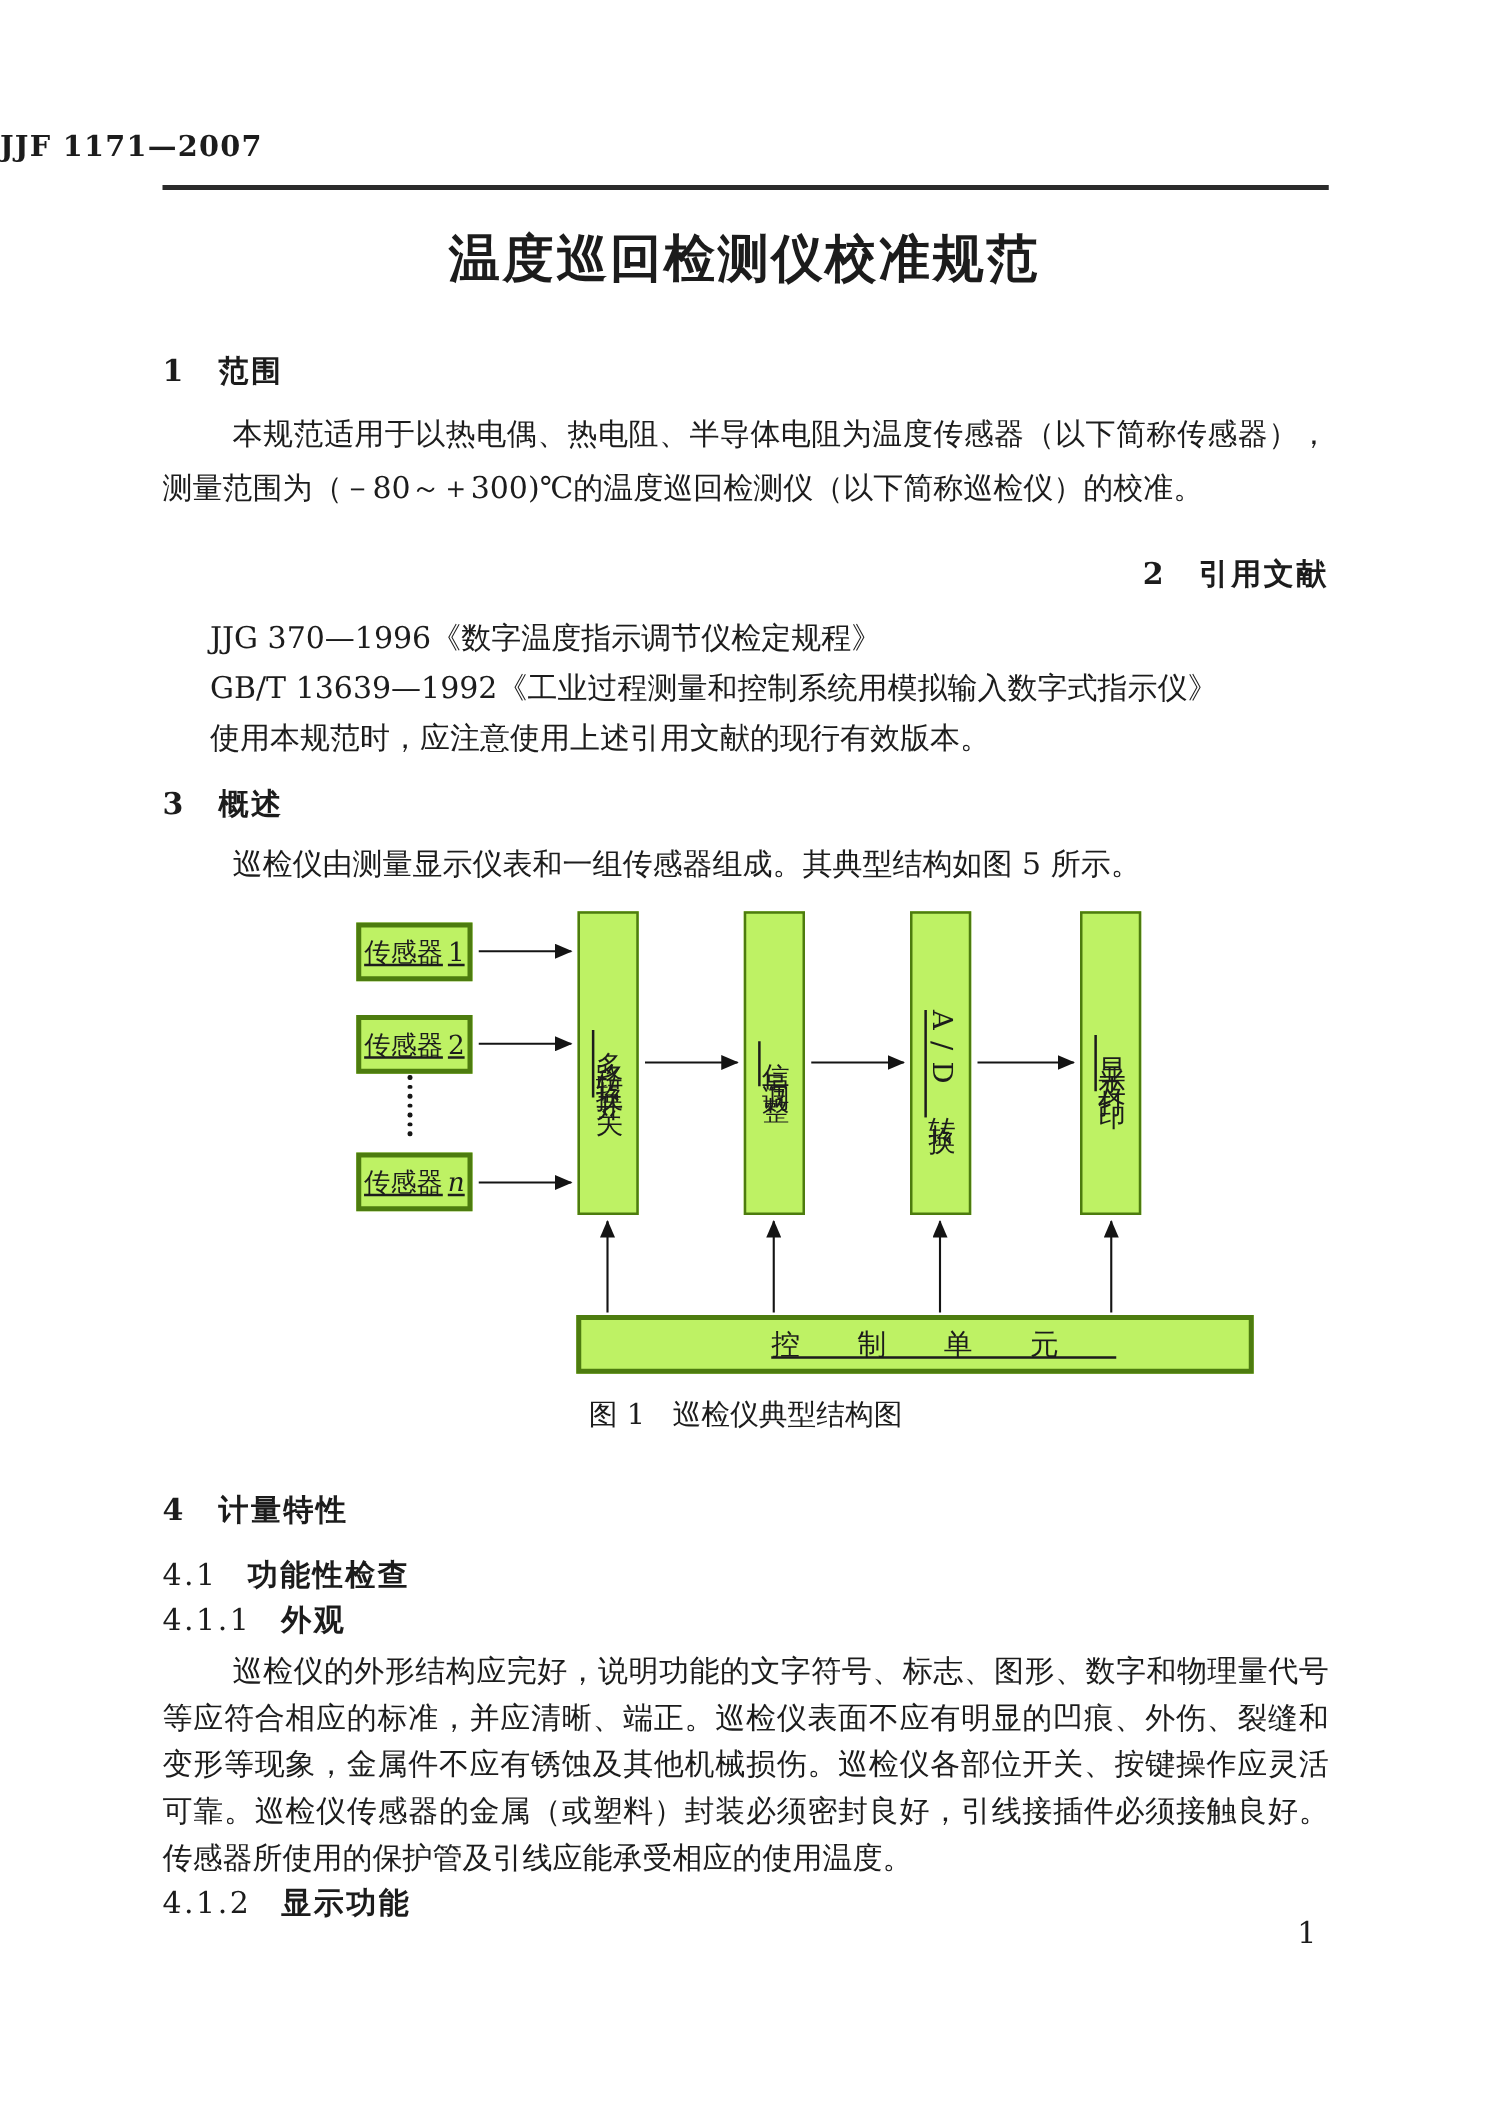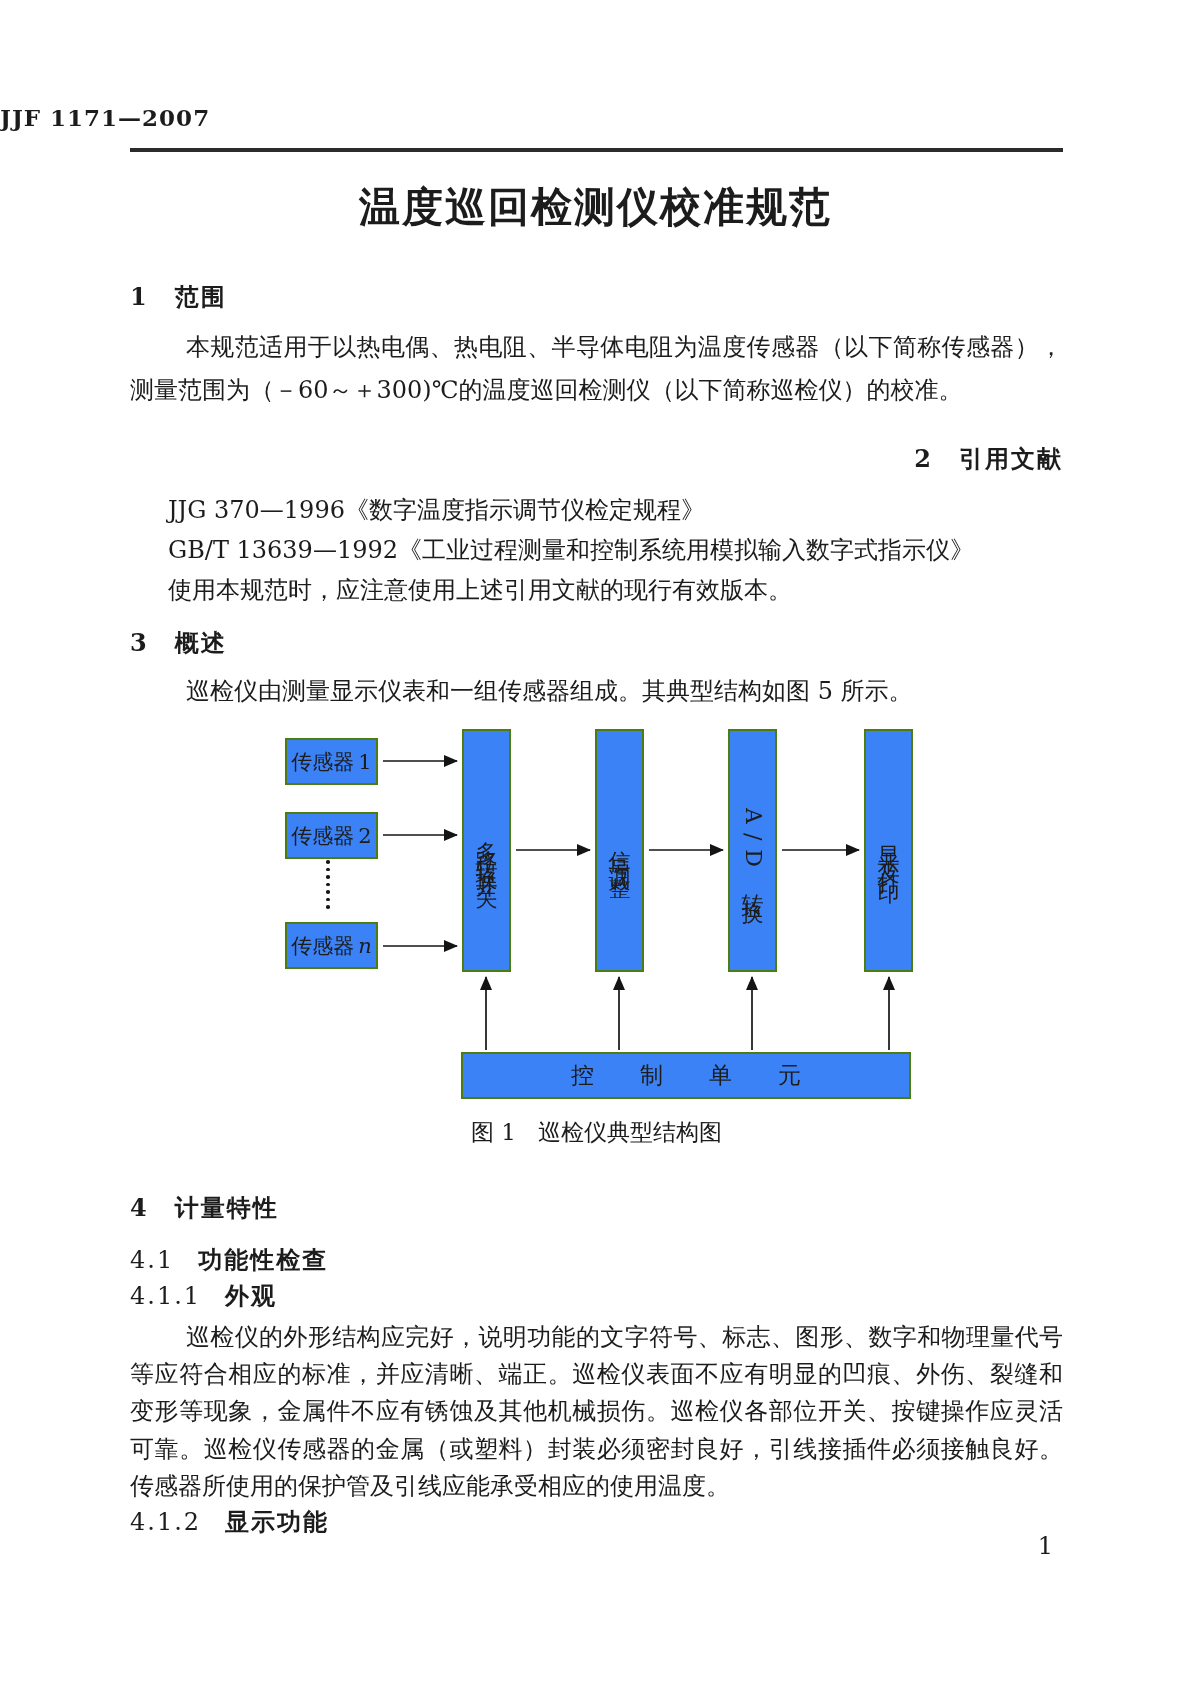--- a/index.html
+++ b/index.html
@@ -47,35 +47,35 @@
   .h-s1 { margin-top: 56px; }
   .p-s1 { margin: 14px 0 0 0; font-size: 24px; line-height: 43px; text-align: justify; text-justify: inter-character; text-indent: 56px; }
   .h-s2 { margin-top: 32px; text-align: right; }
   .refs { margin-top: 16px; }
   .ref-line { margin: 0; padding-left: 38px; font-size: 24px; line-height: 40px; }
   .h-s3 { margin-top: 18px; }
   .p-s3 { margin: 12px 0 0 0; font-size: 24px; line-height: 43px; text-indent: 56px; }
 
   
   .diagram { position: relative; height: 392px; margin-top: 0; }
-  .dg-box { position: absolute; border: 2px solid #4d7c0f; background: #3b82f6; box-sizing: border-box;
-            display: flex; align-items: center; justify-content: center; }
+  .dg-box { position: absolute; border: 4px solid #4d7c0f; background: #bef264; box-sizing: border-box;
+            display: flex; align-items: center; justify-content: center; text-decoration: underline; }
   .sensor { left: 155px; width: 93px; height: 47px; font-size: 21px; }
   .sensor .sub { margin-left: 4px; }
   .sensor .italic { font-style: italic; }
   .sensor-1 { top: 25px; }
   .sensor-2 { top: 99px; }
   .sensor-n { top: 209px; }
   .stage { top: 16px; height: 243px; width: 49px; border-width: 2.5px; }
   .stage .vtext { writing-mode: vertical-rl; font-size: 22px; letter-spacing: 9px; line-height: 1; }
   .stage-mux { left: 332px; }
   .stage-sig { left: 465px; }
   .stage-ad  { left: 598px; }
   .stage-dsp { left: 734px; }
-  .control { left: 331px; top: 339px; width: 450px; height: 47px; font-size: 23px;
+  .control { left: 331px; top: 339px; width: 542px; height: 47px; font-size: 23px;
              letter-spacing: 46px; text-indent: 46px; }
   .dots { position: absolute; left: 196px; top: 147px; display: flex; flex-direction: column; gap: 4px; align-items: center; }
   .dots i { width: 3.5px; height: 3.5px; border-radius: 50%; background: #161616; display: block; }
   .arrows { position: absolute; left: 0; top: 0; }
 
   .fig-caption { margin-top: 12px; text-align: center; font-size: 23px; line-height: 30px; }
   .fig-caption .fig-no { margin-right: 22px; }
 
   .h-s4 { margin-top: 46px; }
   .h-s41 { margin-top: 22px; }
@@ -92,21 +92,21 @@
 
   <div class="doc-code">JJF 1171—2007</div>
   <div class="rule"></div>
   <div class="doc-title">温度巡回检测仪校准规范</div>
 
   <div class="content">
 
     <div class="sec-h h-s1">
       <span class="no">1</span><span class="lbl">范围</span>
     </div>
-    <p class="p-s1">本规范适用于以热电偶、热电阻、半导体电阻为温度传感器（以下简称传感器），测量范围为（－60～＋300)℃的温度巡回检测仪（以下简称巡检仪）的校准。</p>
+    <p class="p-s1">本规范适用于以热电偶、热电阻、半导体电阻为温度传感器（以下简称传感器），测量范围为（－80～＋300)℃的温度巡回检测仪（以下简称巡检仪）的校准。</p>
 
     <div class="sec-h h-s2">
       <span class="no">2</span><span class="lbl">引用文献</span>
     </div>
     <div class="refs">
       <p class="ref-line">JJG 370—1996《数字温度指示调节仪检定规程》</p>
       <p class="ref-line">GB/T 13639—1992《工业过程测量和控制系统用模拟输入数字式指示仪》</p>
       <p class="ref-line">使用本规范时，应注意使用上述引用文献的现行有效版本。</p>
     </div>
 

